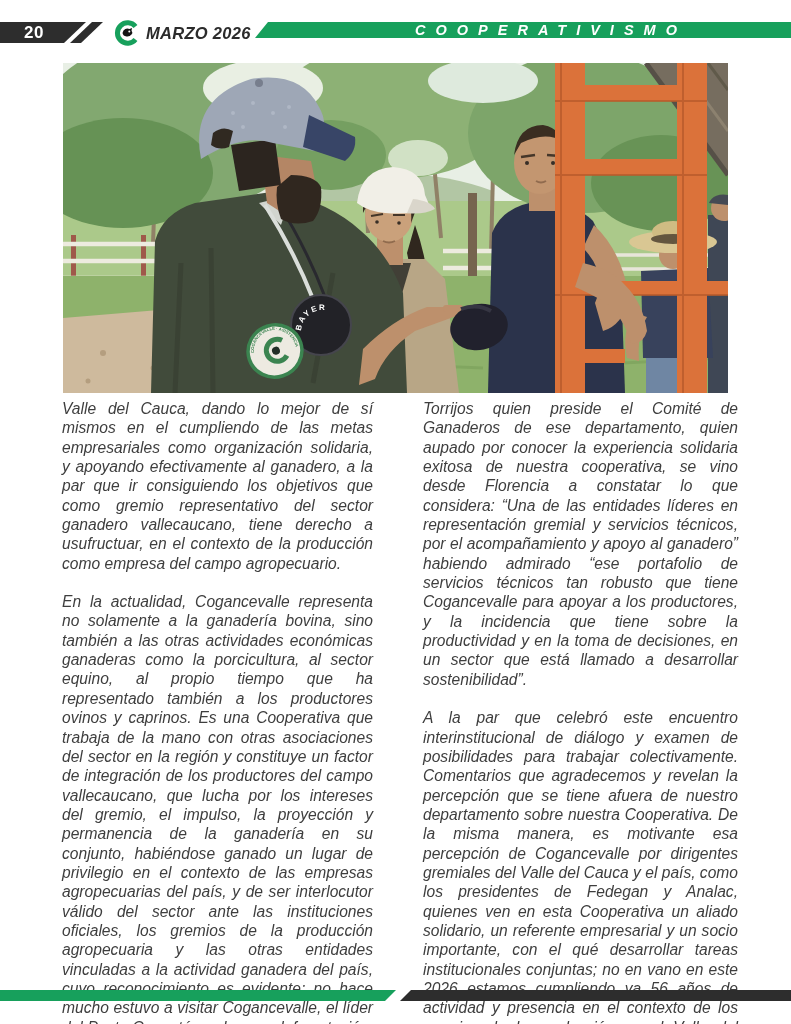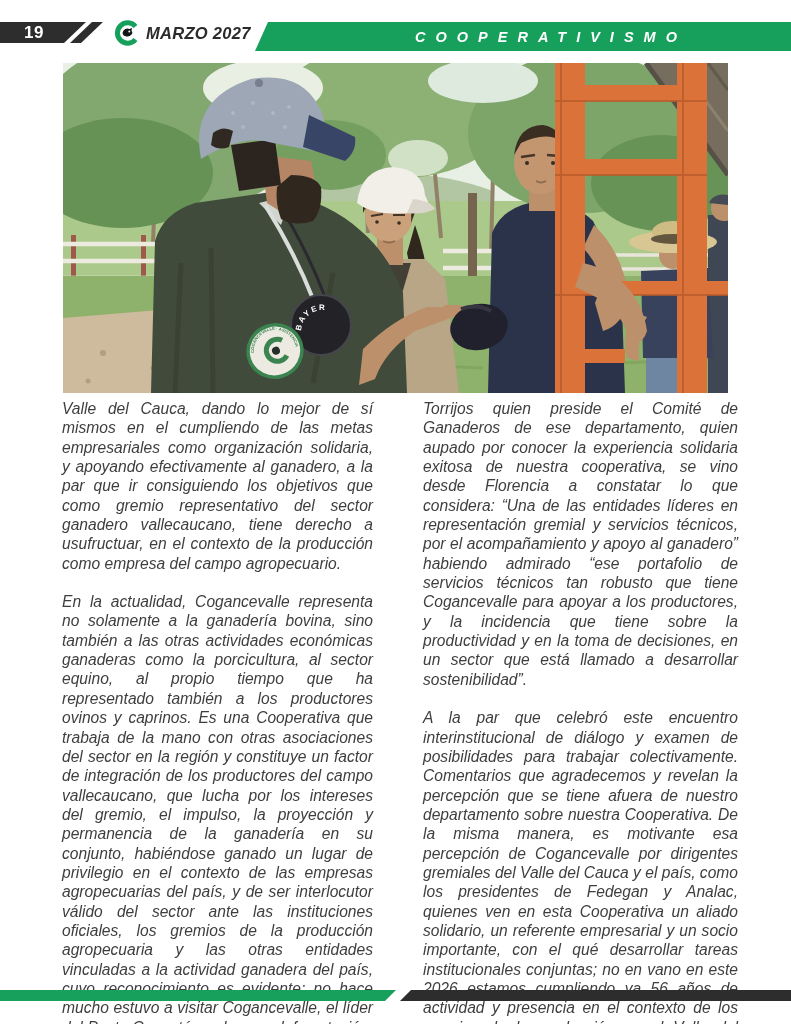--- a/index.html
+++ b/index.html
@@ -6,21 +6,21 @@
   .page{position:relative;width:791px;height:1024px;background:#ffffff;overflow:hidden;
         font-family:"Liberation Sans",sans-serif;}
 
   
   .hdr-black{position:absolute;left:0;top:22px;width:104px;height:21px;}
   .pagenum{position:absolute;left:0;top:22px;width:68px;height:21px;text-align:center;
            color:#fff;font-weight:bold;font-size:17px;line-height:21px;letter-spacing:.5px;}
   .logo{position:absolute;left:114px;top:20px;width:26px;height:26px;}
   .issue{position:absolute;left:146px;top:24px;font-style:italic;font-weight:bold;
          font-size:16.5px;color:#2b2b2b;letter-spacing:.3px;white-space:nowrap;}
-  .banner{position:absolute;left:255px;top:22px;width:536px;height:29px;background:#17a05c;
+  .banner{position:absolute;left:255px;top:22px;width:536px;height:16px;background:#17a05c;
           clip-path:polygon(13px 0,100% 0,100% 100%,0 100%);
           display:flex;align-items:center;justify-content:center;}
   .banner span{color:#fff;font-weight:bold;font-style:italic;font-size:14.5px;
                letter-spacing:10px;transform:translateX(28px);white-space:nowrap;}
 
   
   .photo{position:absolute;left:63px;top:63px;width:665px;height:330px;}
 
   
   .col{position:absolute;top:399px;font-size:15.6px;line-height:19.35px;
@@ -37,30 +37,30 @@
 </style>
 </head>
 <body>
 
 <div class="page">
 
   <svg class="hdr-black" viewBox="0 0 104 21">
     <polygon points="0,0 86,0 64,21 0,21" fill="#2d2d2d"></polygon>
     <polygon points="92,0 103,0 81,21 70,21" fill="#2d2d2d"></polygon>
   </svg>
-  <div class="pagenum">19</div>
+  <div class="pagenum">20</div>
 
   <svg class="logo" viewBox="0 0 26 26">
     <circle cx="13" cy="13" r="12" fill="#ffffff"></circle>
     <path d="M21.5,6.5 A10.2,10.2 0 1 0 21.5,19.5" fill="none" stroke="#17a05c" stroke-width="5"></path>
     <path d="M9.5,10.5 q2.5,-3 6,-1.5 l2.5,-1 l-0.5,2.5 q1.5,2 0,4 q-2,2.5 -5,2 q-3.5,-0.5 -4,-3.5 z" fill="#141414"></path>
     <circle cx="15.3" cy="11.5" r="1" fill="#ffffff"></circle>
   </svg>
 
-  <div class="issue">MARZO 2027</div>
+  <div class="issue">MARZO 2026</div>
 
   <div class="banner">
     <span>COOPERATIVISMO</span>
   </div>
 
   <svg class="photo" viewBox="0 0 665 330" preserveAspectRatio="none">
     <defs>
       <path id="badgeArc" d="M238,268 A22,22 0 0 1 280,260"></path>
       <path id="patchArc" d="M191,290 A21,21 0 0 1 233,286"></path>
     </defs>

